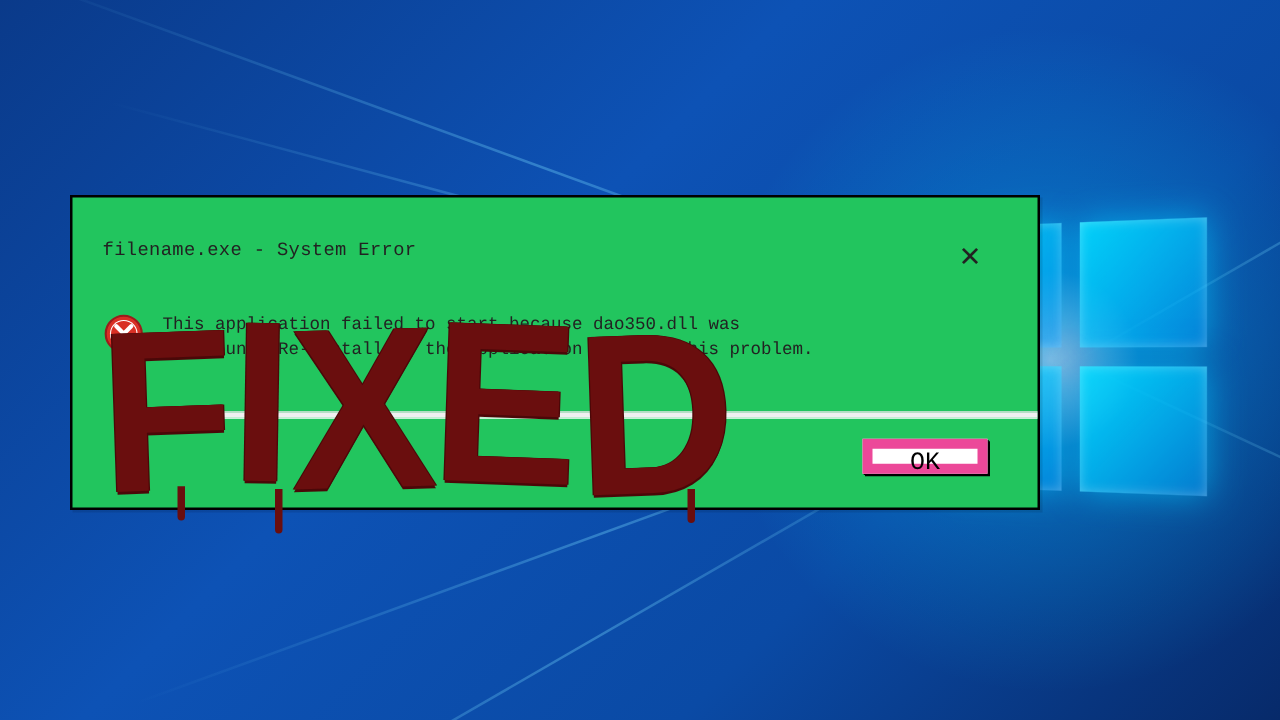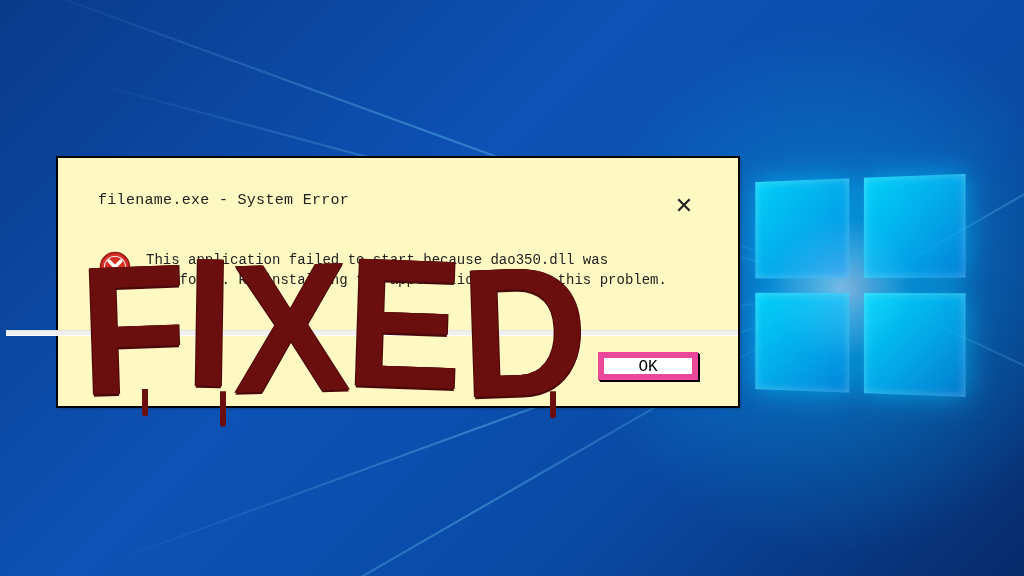--- a/index.html
+++ b/index.html
@@ -43,25 +43,25 @@
     .b3 { width: 800px; transform: rotate(160deg); }
     .b4 { width: 600px; transform: rotate(25deg); }
     .b5 { width: 500px; transform: rotate(-30deg); }
     .b6 { width: 900px; transform: rotate(200deg); }
     .b7 { width: 900px; transform: rotate(150deg); }
 
     
     .card {
       position: absolute;
       left: 56px; top: 156px;
-      width: 684px; height: 252px;
-      background: #fef9c3;
+      width: 776px; height: 252px;
+      background: #22c55e;
       border: 2px solid #000;
       box-shadow: 2px 2px 0 rgba(0,0,0,.1);
-      padding: 34px 40px 20px 40px;
+      padding: 34px 40px 20px 24px;
     }
     .title-row {
       display: flex;
       justify-content: space-between;
       align-items: flex-start;
     }
     .dlg-title {
       font-family: "Consolas", "Courier New", monospace;
       font-size: 15px;
       color: #222;
@@ -97,24 +97,24 @@
       position:absolute;
       right:-40px; left:-592px;
       top:-22px;
       height: 6px;
       background: linear-gradient(#f0f0f0,#f0f0f0);
       border-top: 1px solid #e5e5e5;
       border-bottom: 1px solid #ffffff;
     }
     .ok-btn {
       width: 100px; height: 28px;
-      border: 6px solid #ec4899;
+      border: 8px solid #ec4899;
       background: #fff;
       font-family: "Consolas","Courier New",monospace;
-      font-size: 16px;
+      font-size: 20px;
       box-shadow: 1px 1px 0 #000, 2px 2px 0 #000;
       cursor: pointer;
     }
 
     
     .fixed-stamp {
       position: absolute;
       left: 80px; top: 238px;
       font-family: "Impact","Arial Black",sans-serif;
       font-size: 175px;

